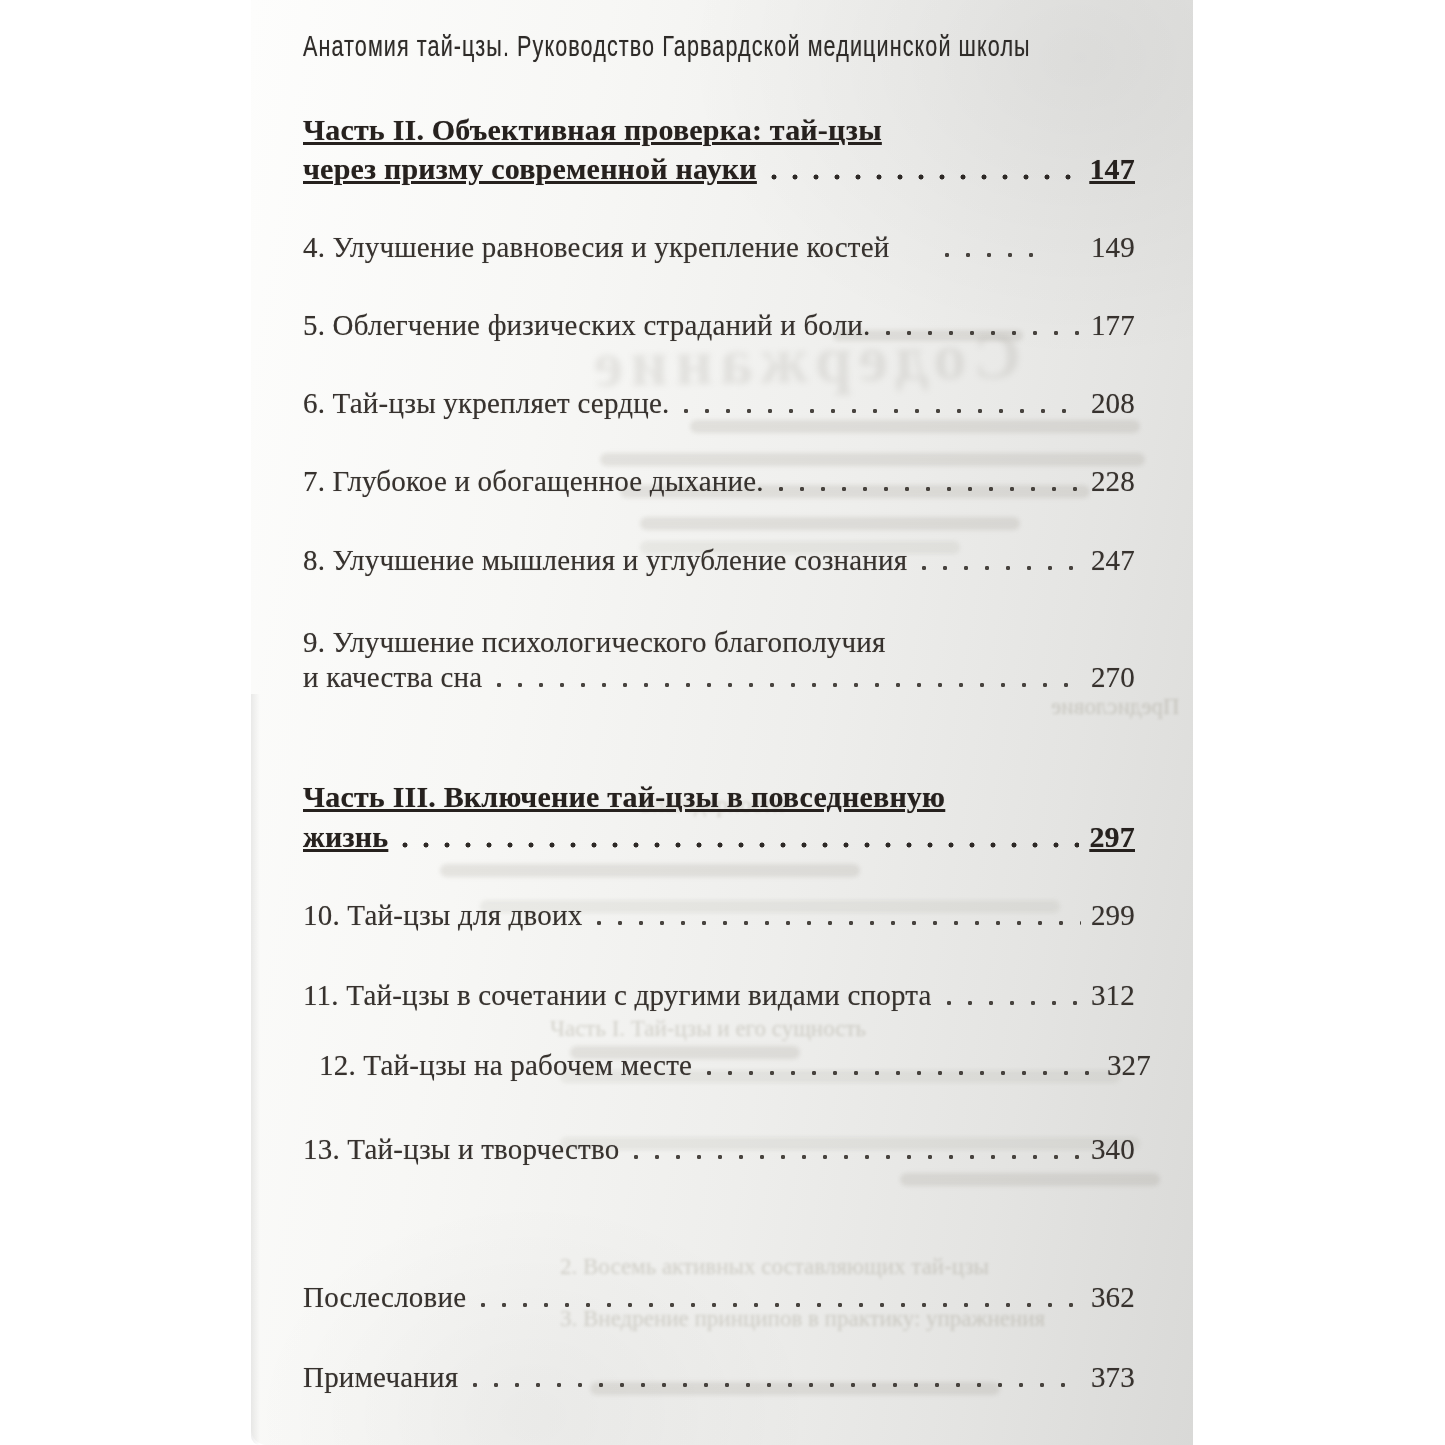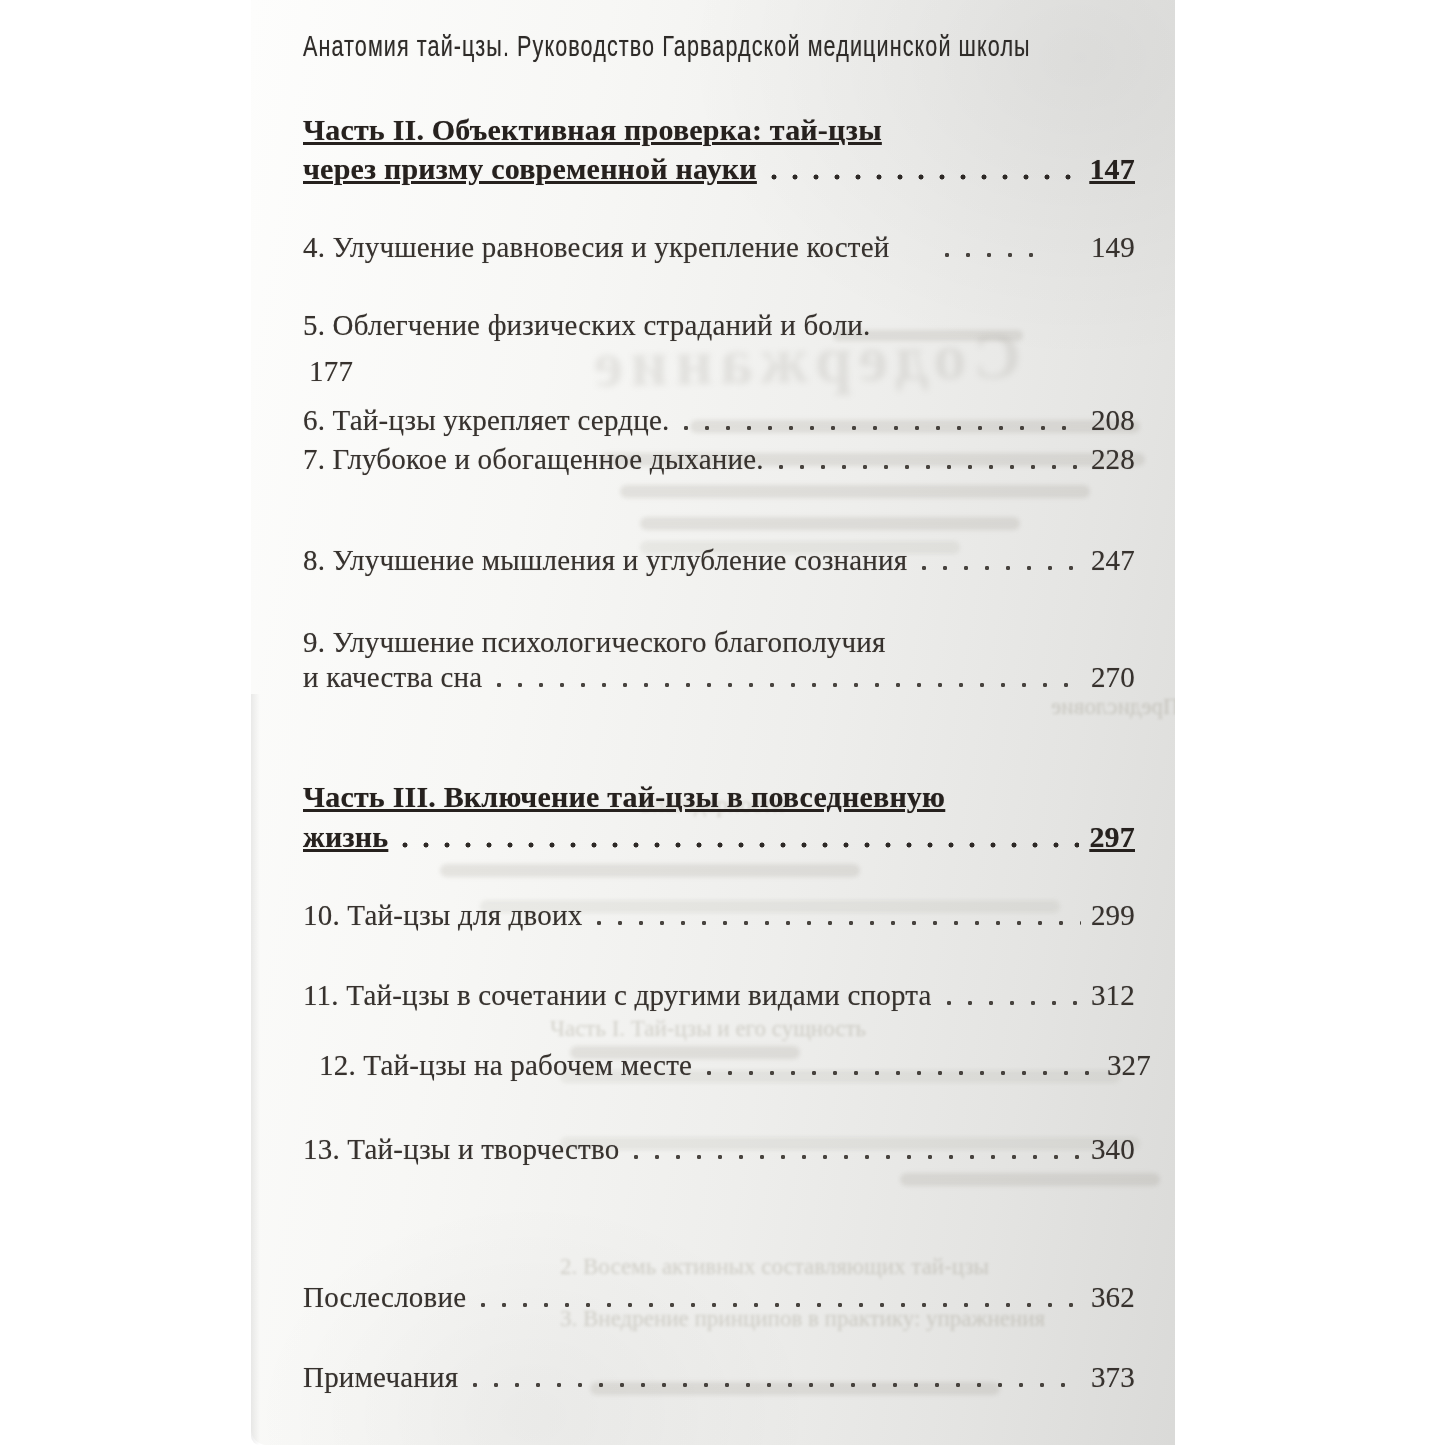--- a/index.html
+++ b/index.html
@@ -1,18 +1,18 @@
 <!DOCTYPE html>
 <html lang="ru"><head>
 <meta charset="utf-8">
 <title>Book page — Contents</title>
 <style>
   html,body{margin:0;padding:0;background:#ffffff;}
   .stage{
-    position:relative;width:1175px;height:1445px;overflow:hidden;
+    position:relative;width:1445px;height:1445px;overflow:hidden;
     background:#ffffff;
     font-family:"Liberation Serif", serif;
   }
   
   .book-page{
     position:absolute;left:251px;top:0;width:942px;height:1445px;
     background:
       radial-gradient(ellipse 60% 30% at 88% 4%, rgba(0,0,0,0.055), rgba(0,0,0,0) 70%),
       radial-gradient(ellipse 50% 25% at 30% 98%, rgba(0,0,0,0.035), rgba(0,0,0,0) 60%),
       linear-gradient(100deg,#fdfdfc 0%,#f7f7f5 30%,#eeeeec 58%,#e4e4e2 80%,#d9d9d7 100%);
@@ -106,33 +106,33 @@
       <span class="leader"></span>
       <span class="pg">147</span>
     </div>
 
     <div class="toc-line" style="top:230px;gap:40px;">
       <span class="lbl">4. Улучшение равновесия и укрепление костей</span>
       <span class="leader"></span>
       <span class="pg">149</span>
     </div>
 
-    <div class="toc-line" style="top:308px;flex-direction:column;">
+    <div class="toc-line" style="top:308px;">
       <span class="lbl">5. Облегчение физических страданий и боли.</span>
       <span class="leader"></span>
       <span class="pg">177</span>
     </div>
 
-    <div class="toc-line" style="top:403px;">
+    <div class="toc-line" style="top:386px;">
       <span class="lbl">6. Тай-цзы укрепляет сердце.</span>
       <span class="leader"></span>
       <span class="pg">208</span>
     </div>
 
-    <div class="toc-line" style="top:442px;">
+    <div class="toc-line" style="top:464px;">
       <span class="lbl">7. Глубокое и обогащенное дыхание.</span>
       <span class="leader"></span>
       <span class="pg">228</span>
     </div>
 
     <div class="toc-line" style="top:543px;">
       <span class="lbl">8. Улучшение мышления и углубление сознания</span>
       <span class="leader"></span>
       <span class="pg">247</span>
     </div>

